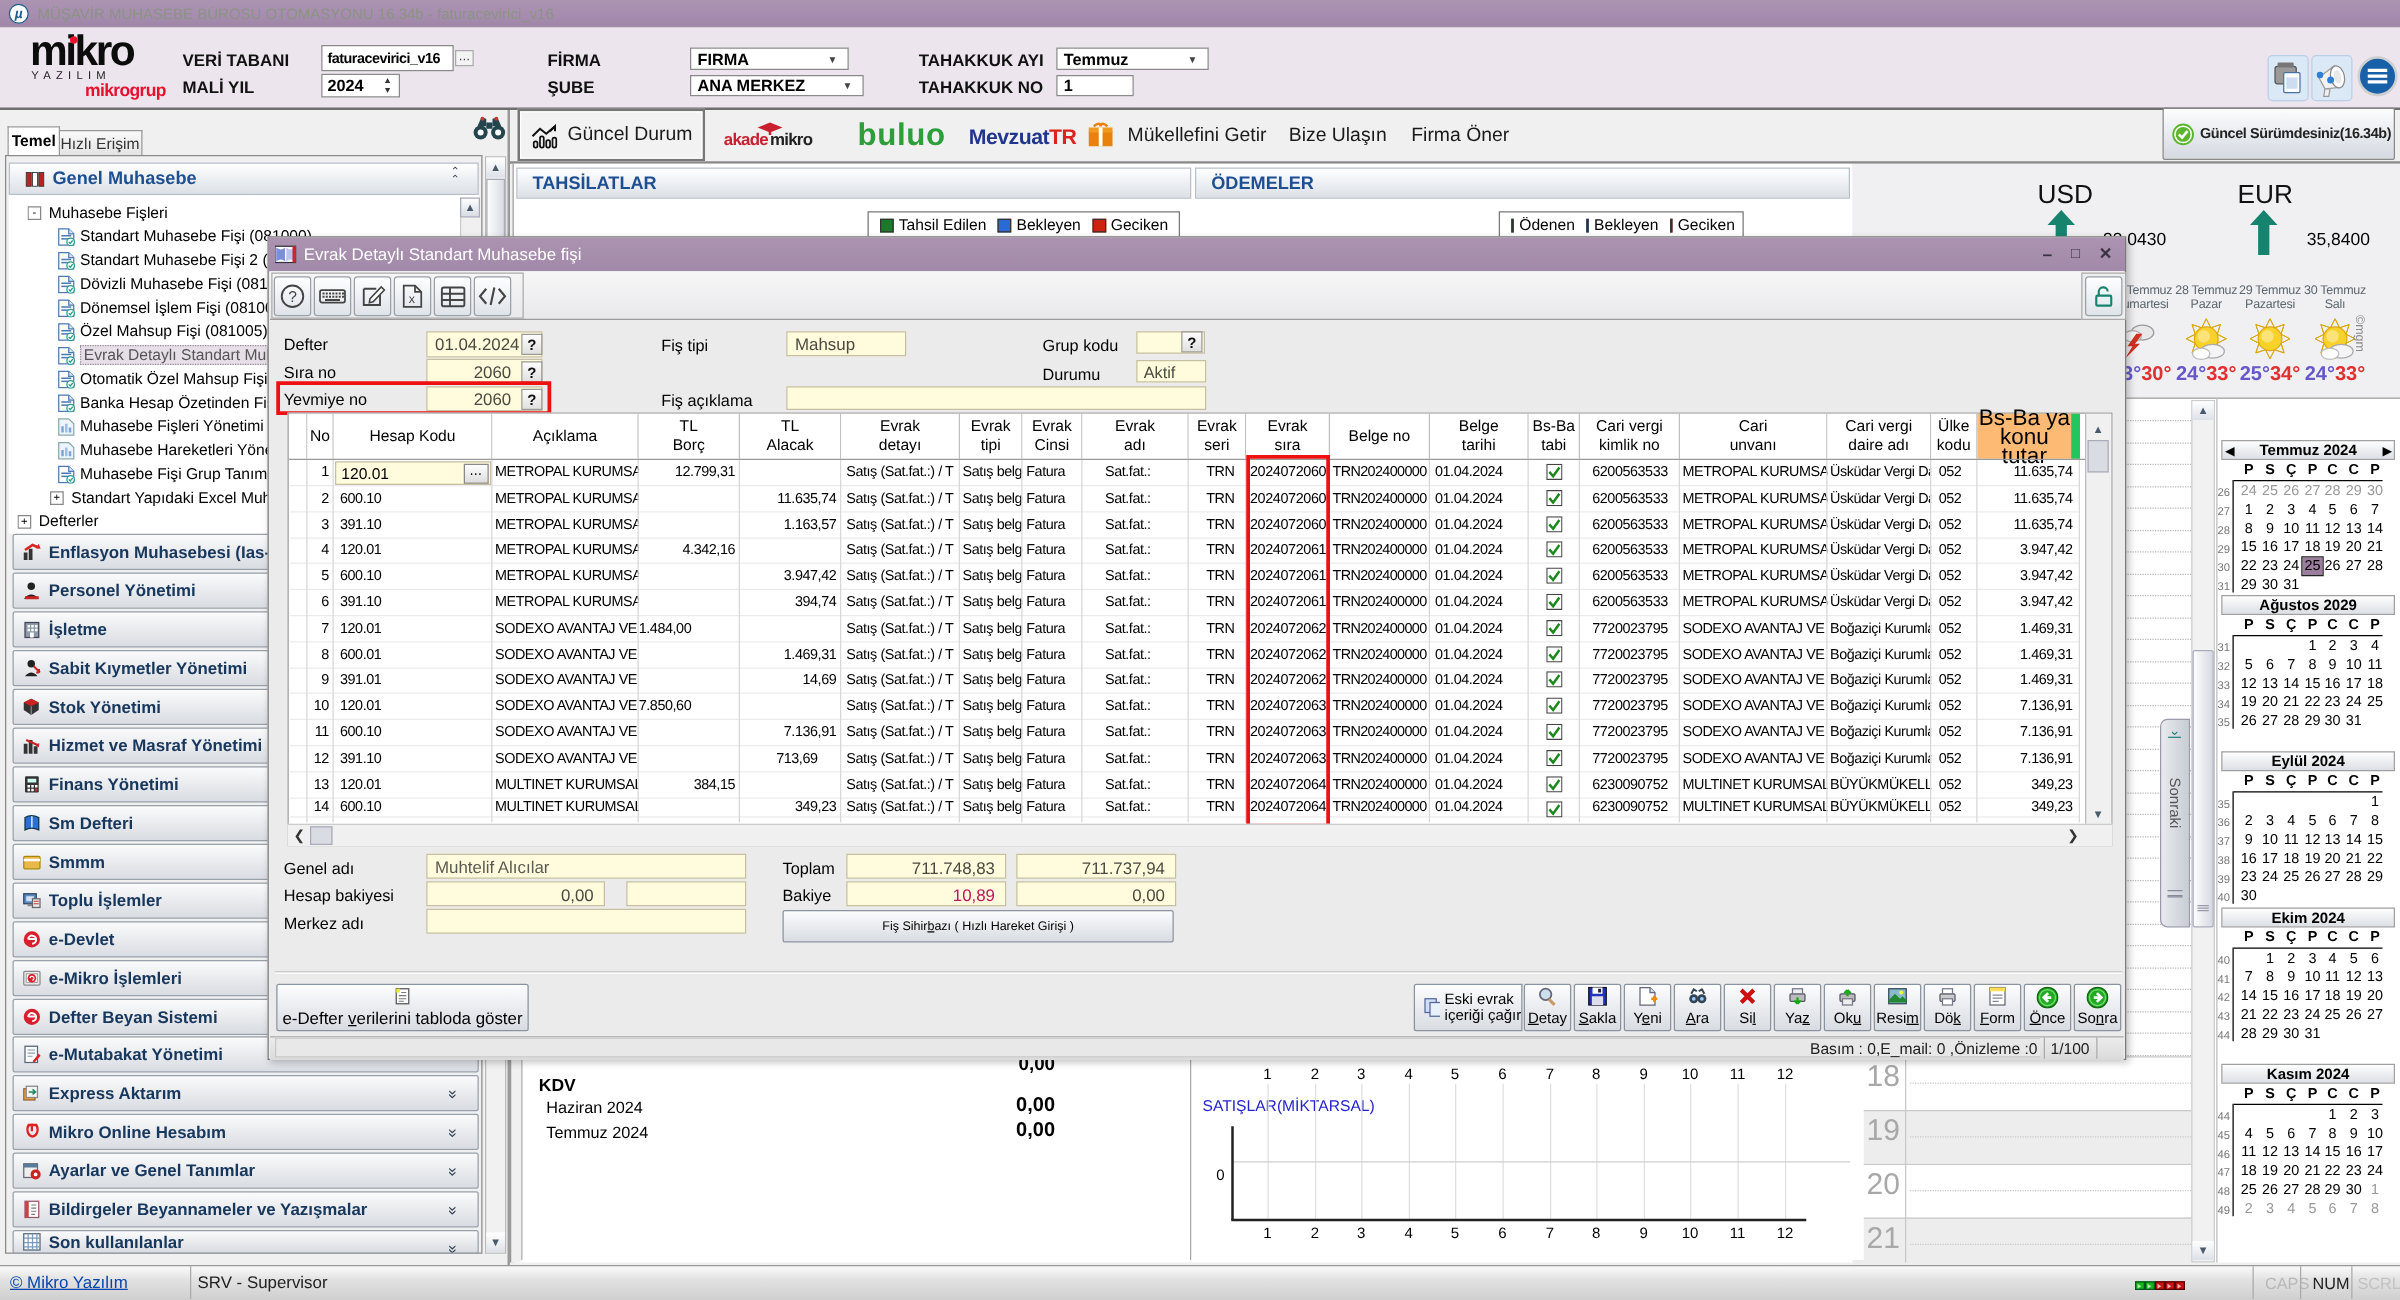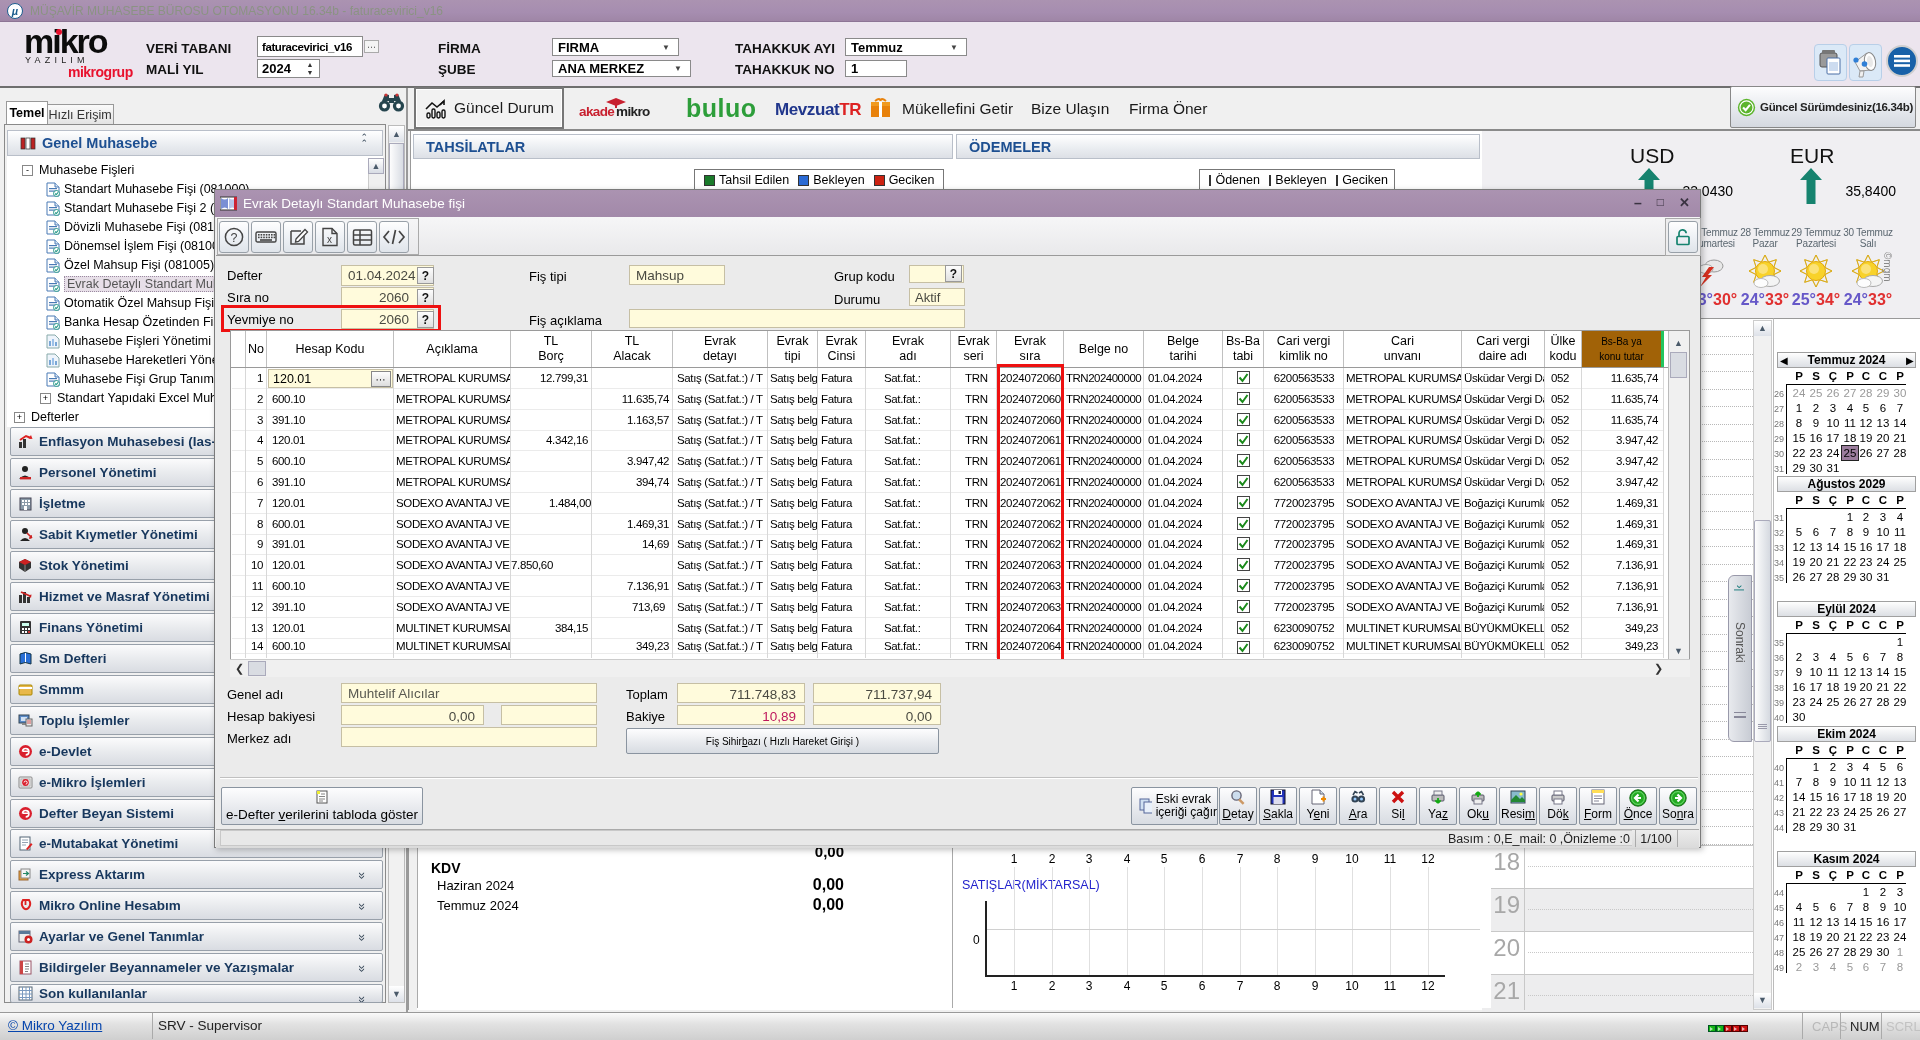--- a/index.html
+++ b/index.html
@@ -1010,21 +1010,21 @@
 <div class="ab ctr" style="z-index:11;left:866px;top:331px;width:85px;height:36px;border-right:1px solid #c0c0c0;font-size:12.5px;text-align:center;line-height:15px;background:#fff">Evrak<br>adı</div>
 <div class="ab ctr" style="z-index:11;left:951px;top:331px;width:46px;height:36px;border-right:1px solid #c0c0c0;font-size:12.5px;text-align:center;line-height:15px;background:#fff">Evrak<br>seri</div>
 <div class="ab ctr" style="z-index:11;left:997px;top:331px;width:67px;height:36px;border-right:1px solid #c0c0c0;font-size:12.5px;text-align:center;line-height:15px;background:#fff">Evrak<br>sıra</div>
 <div class="ab ctr" style="z-index:11;left:1064px;top:331px;width:80px;height:36px;border-right:1px solid #c0c0c0;font-size:12.5px;text-align:center;line-height:15px;background:#fff">Belge no</div>
 <div class="ab ctr" style="z-index:11;left:1144px;top:331px;width:79px;height:36px;border-right:1px solid #c0c0c0;font-size:12.5px;text-align:center;line-height:15px;background:#fff">Belge<br>tarihi</div>
 <div class="ab ctr" style="z-index:11;left:1223px;top:331px;width:41px;height:36px;border-right:1px solid #c0c0c0;font-size:12.5px;text-align:center;line-height:15px;background:#fff">Bs-Ba<br>tabi</div>
 <div class="ab ctr" style="z-index:11;left:1264px;top:331px;width:80px;height:36px;border-right:1px solid #c0c0c0;font-size:12.5px;text-align:center;line-height:15px;background:#fff">Cari vergi<br>kimlik no</div>
 <div class="ab ctr" style="z-index:11;left:1344px;top:331px;width:118px;height:36px;border-right:1px solid #c0c0c0;font-size:12.5px;text-align:center;line-height:15px;background:#fff">Cari<br>unvanı</div>
 <div class="ab ctr" style="z-index:11;left:1462px;top:331px;width:83px;height:36px;border-right:1px solid #c0c0c0;font-size:12.5px;text-align:center;line-height:15px;background:#fff">Cari vergi<br>daire adı</div>
 <div class="ab ctr" style="z-index:11;left:1545px;top:331px;width:37px;height:36px;border-right:1px solid #c0c0c0;font-size:12.5px;text-align:center;line-height:15px;background:#fff">Ülke<br>kodu</div>
-<div class="ab ctr" style="z-index:11;left:1582px;top:331px;width:82px;height:36px;border-right:3px solid #22c55e;font-size:10px;text-align:center;line-height:15px;background:#a16207">Bs-Ba ya<br>konu tutar</div>
+<div class="ab ctr" style="z-index:11;left:1582px;top:331px;width:82px;height:36px;border-right:7px solid #22c55e;font-size:18px;text-align:center;line-height:15px;background:#fdba74">Bs-Ba ya<br>konu tutar</div>
 <div class="ab" style="z-index:11;left:231px;top:367px;width:1438px;height:1px;background:#9a9a9a"></div>
 <div class="ab" style="z-index:11;left:232px;top:368px;width:1432px;height:21px;border-bottom:1px solid #ebebeb;overflow:hidden"></div>
 <div class="ab tt" style="z-index:11;left:246px;top:368px;width:21px;height:20.8px;font-size:11.5px;line-height:20.8px;letter-spacing:-0.35px;text-align:right;padding-right:4px;">1</div>
 <div class="ab tt" style="z-index:11;left:267px;top:368px;width:127px;height:20.8px;font-size:11.5px;line-height:20.8px;letter-spacing:-0.35px;padding-left:5px;">120.01</div>
 <div class="ab tt" style="z-index:11;left:394px;top:368px;width:117px;height:20.8px;font-size:11.5px;line-height:20.8px;letter-spacing:-0.35px;padding-left:2px;">METROPAL KURUMSAL H</div>
 <div class="ab tt" style="z-index:11;left:511px;top:368px;width:81px;height:20.8px;font-size:11.5px;line-height:20.8px;letter-spacing:-0.35px;text-align:right;padding-right:4px;">12.799,31</div>
 <div class="ab tt" style="z-index:11;left:673px;top:368px;width:95px;height:20.8px;font-size:11.5px;line-height:20.8px;letter-spacing:-0.35px;padding-left:4px;">Satış (Sat.fat.:) / T</div>
 <div class="ab tt" style="z-index:11;left:768px;top:368px;width:50px;height:20.8px;font-size:11.5px;line-height:20.8px;letter-spacing:-0.35px;padding-left:2px;">Satış belgesi</div>
 <div class="ab tt" style="z-index:11;left:818px;top:368px;width:48px;height:20.8px;font-size:11.5px;line-height:20.8px;letter-spacing:-0.35px;padding-left:3px;">Fatura</div>
 <div class="ab tt" style="z-index:11;left:866px;top:368px;width:85px;height:20.8px;font-size:11.5px;line-height:20.8px;letter-spacing:-0.35px;padding-left:18px;">Sat.fat.:</div>
@@ -1149,21 +1149,21 @@
 <div class="ab tt" style="z-index:11;left:1545px;top:472px;width:37px;height:20.8px;font-size:11.5px;line-height:20.8px;letter-spacing:-0.35px;padding-left:6px;">052</div>
 <div class="ab tt" style="z-index:11;left:1582px;top:472px;width:82px;height:20.8px;font-size:11.5px;line-height:20.8px;letter-spacing:-0.35px;text-align:right;padding-right:6px;">3.947,42</div>
 <div class="ab" style="z-index:11;left:1237px;top:475px"><svg width="13" height="13">
       <rect x="0.5" y="0.5" width="12" height="12" fill="#fff" stroke="#444"></rect>
       <path d="M2.5 6.5 l3 3.5 5-7" stroke="#1a8a1a" stroke-width="2" fill="none"></path>
     </svg></div>
 <div class="ab" style="z-index:11;left:232px;top:493px;width:1432px;height:21px;border-bottom:1px solid #ebebeb;overflow:hidden"></div>
 <div class="ab tt" style="z-index:11;left:246px;top:493px;width:21px;height:20.8px;font-size:11.5px;line-height:20.8px;letter-spacing:-0.35px;text-align:right;padding-right:4px;">7</div>
 <div class="ab tt" style="z-index:11;left:267px;top:493px;width:127px;height:20.8px;font-size:11.5px;line-height:20.8px;letter-spacing:-0.35px;padding-left:5px;">120.01</div>
 <div class="ab tt" style="z-index:11;left:394px;top:493px;width:117px;height:20.8px;font-size:11.5px;line-height:20.8px;letter-spacing:-0.35px;padding-left:2px;">SODEXO AVANTAJ VE ÖD</div>
-<div class="ab tt" style="z-index:11;left:511px;top:493px;width:81px;height:20.8px;font-size:11.5px;line-height:20.8px;letter-spacing:-0.35px;text-align:right;padding-right:1px;">1.484,00</div>
+<div class="ab tt" style="z-index:11;left:511px;top:493px;width:81px;height:20.8px;font-size:11.5px;line-height:20.8px;letter-spacing:-0.35px;text-align:left;padding-right:16px;">1.484,00</div>
 <div class="ab tt" style="z-index:11;left:673px;top:493px;width:95px;height:20.8px;font-size:11.5px;line-height:20.8px;letter-spacing:-0.35px;padding-left:4px;">Satış (Sat.fat.:) / T</div>
 <div class="ab tt" style="z-index:11;left:768px;top:493px;width:50px;height:20.8px;font-size:11.5px;line-height:20.8px;letter-spacing:-0.35px;padding-left:2px;">Satış belgesi</div>
 <div class="ab tt" style="z-index:11;left:818px;top:493px;width:48px;height:20.8px;font-size:11.5px;line-height:20.8px;letter-spacing:-0.35px;padding-left:3px;">Fatura</div>
 <div class="ab tt" style="z-index:11;left:866px;top:493px;width:85px;height:20.8px;font-size:11.5px;line-height:20.8px;letter-spacing:-0.35px;padding-left:18px;">Sat.fat.:</div>
 <div class="ab tt" style="z-index:11;left:951px;top:493px;width:46px;height:20.8px;font-size:11.5px;line-height:20.8px;letter-spacing:-0.35px;padding-left:14px;">TRN</div>
 <div class="ab tt" style="z-index:11;left:997px;top:493px;width:67px;height:20.8px;font-size:11.5px;line-height:20.8px;letter-spacing:-0.35px;padding-left:3px;"><span style="letter-spacing:-0.3px">2024072062</span></div>
 <div class="ab tt" style="z-index:11;left:1064px;top:493px;width:80px;height:20.8px;font-size:11.5px;line-height:20.8px;letter-spacing:-0.35px;padding-left:2px;"><span style="letter-spacing:-0.5px">TRN202400000</span></div>
 <div class="ab tt" style="z-index:11;left:1144px;top:493px;width:79px;height:20.8px;font-size:11.5px;line-height:20.8px;letter-spacing:-0.35px;padding-left:4px;">01.04.2024</div>
 <div class="ab tt" style="z-index:11;left:1264px;top:493px;width:80px;height:20.8px;font-size:11.5px;line-height:20.8px;letter-spacing:-0.35px;text-align:center;">7720023795</div>
 <div class="ab tt" style="z-index:11;left:1344px;top:493px;width:118px;height:20.8px;font-size:11.5px;line-height:20.8px;letter-spacing:-0.35px;padding-left:2px;">SODEXO AVANTAJ VE ÖD</div>
@@ -1259,21 +1259,21 @@
 <div class="ab tt" style="z-index:11;left:1545px;top:576px;width:37px;height:20.8px;font-size:11.5px;line-height:20.8px;letter-spacing:-0.35px;padding-left:6px;">052</div>
 <div class="ab tt" style="z-index:11;left:1582px;top:576px;width:82px;height:20.8px;font-size:11.5px;line-height:20.8px;letter-spacing:-0.35px;text-align:right;padding-right:6px;">7.136,91</div>
 <div class="ab" style="z-index:11;left:1237px;top:579px"><svg width="13" height="13">
       <rect x="0.5" y="0.5" width="12" height="12" fill="#fff" stroke="#444"></rect>
       <path d="M2.5 6.5 l3 3.5 5-7" stroke="#1a8a1a" stroke-width="2" fill="none"></path>
     </svg></div>
 <div class="ab" style="z-index:11;left:232px;top:597px;width:1432px;height:21px;border-bottom:1px solid #ebebeb;overflow:hidden"></div>
 <div class="ab tt" style="z-index:11;left:246px;top:597px;width:21px;height:20.8px;font-size:11.5px;line-height:20.8px;letter-spacing:-0.35px;text-align:right;padding-right:4px;">12</div>
 <div class="ab tt" style="z-index:11;left:267px;top:597px;width:127px;height:20.8px;font-size:11.5px;line-height:20.8px;letter-spacing:-0.35px;padding-left:5px;">391.10</div>
 <div class="ab tt" style="z-index:11;left:394px;top:597px;width:117px;height:20.8px;font-size:11.5px;line-height:20.8px;letter-spacing:-0.35px;padding-left:2px;">SODEXO AVANTAJ VE ÖD</div>
-<div class="ab tt" style="z-index:11;left:592px;top:597px;width:81px;height:20.8px;font-size:11.5px;line-height:20.8px;letter-spacing:-0.35px;text-align:right;padding-right:8px;">713,69</div>
+<div class="ab tt" style="z-index:11;left:592px;top:597px;width:81px;height:20.8px;font-size:11.5px;line-height:20.8px;letter-spacing:-0.35px;text-align:right;padding-right:19px;">713,69</div>
 <div class="ab tt" style="z-index:11;left:673px;top:597px;width:95px;height:20.8px;font-size:11.5px;line-height:20.8px;letter-spacing:-0.35px;padding-left:4px;">Satış (Sat.fat.:) / T</div>
 <div class="ab tt" style="z-index:11;left:768px;top:597px;width:50px;height:20.8px;font-size:11.5px;line-height:20.8px;letter-spacing:-0.35px;padding-left:2px;">Satış belgesi</div>
 <div class="ab tt" style="z-index:11;left:818px;top:597px;width:48px;height:20.8px;font-size:11.5px;line-height:20.8px;letter-spacing:-0.35px;padding-left:3px;">Fatura</div>
 <div class="ab tt" style="z-index:11;left:866px;top:597px;width:85px;height:20.8px;font-size:11.5px;line-height:20.8px;letter-spacing:-0.35px;padding-left:18px;">Sat.fat.:</div>
 <div class="ab tt" style="z-index:11;left:951px;top:597px;width:46px;height:20.8px;font-size:11.5px;line-height:20.8px;letter-spacing:-0.35px;padding-left:14px;">TRN</div>
 <div class="ab tt" style="z-index:11;left:997px;top:597px;width:67px;height:20.8px;font-size:11.5px;line-height:20.8px;letter-spacing:-0.35px;padding-left:3px;"><span style="letter-spacing:-0.3px">2024072063</span></div>
 <div class="ab tt" style="z-index:11;left:1064px;top:597px;width:80px;height:20.8px;font-size:11.5px;line-height:20.8px;letter-spacing:-0.35px;padding-left:2px;"><span style="letter-spacing:-0.5px">TRN202400000</span></div>
 <div class="ab tt" style="z-index:11;left:1144px;top:597px;width:79px;height:20.8px;font-size:11.5px;line-height:20.8px;letter-spacing:-0.35px;padding-left:4px;">01.04.2024</div>
 <div class="ab tt" style="z-index:11;left:1264px;top:597px;width:80px;height:20.8px;font-size:11.5px;line-height:20.8px;letter-spacing:-0.35px;text-align:center;">7720023795</div>
 <div class="ab tt" style="z-index:11;left:1344px;top:597px;width:118px;height:20.8px;font-size:11.5px;line-height:20.8px;letter-spacing:-0.35px;padding-left:2px;">SODEXO AVANTAJ VE ÖD</div>

